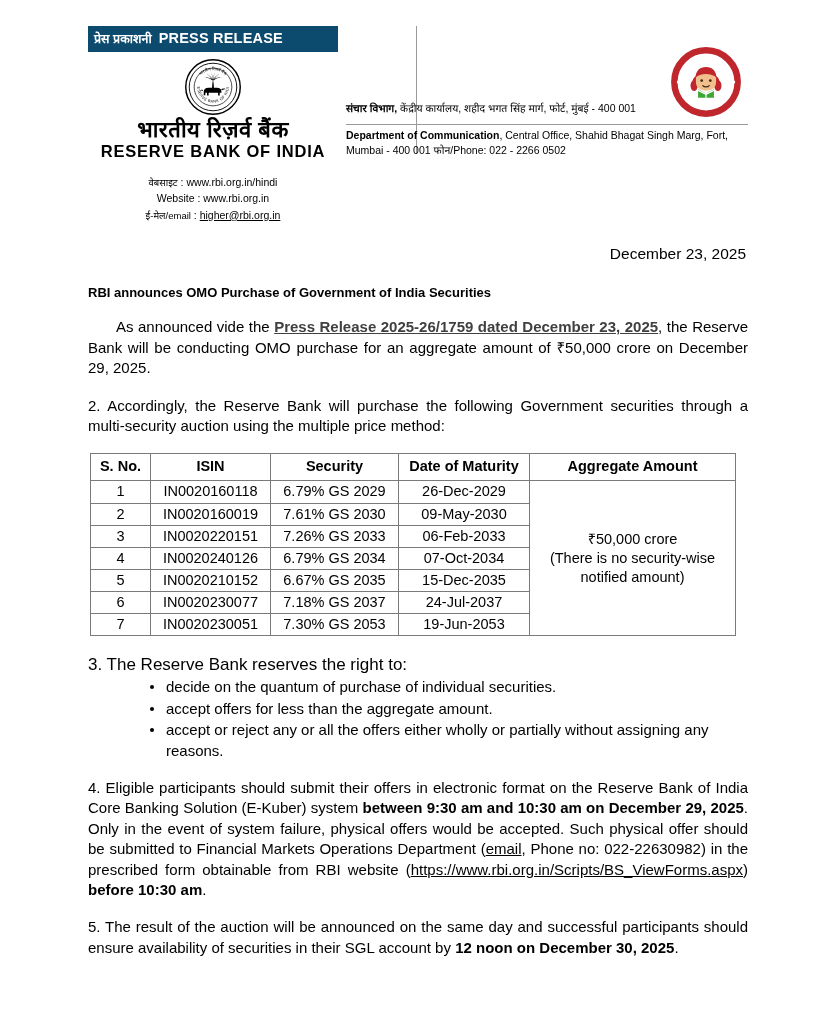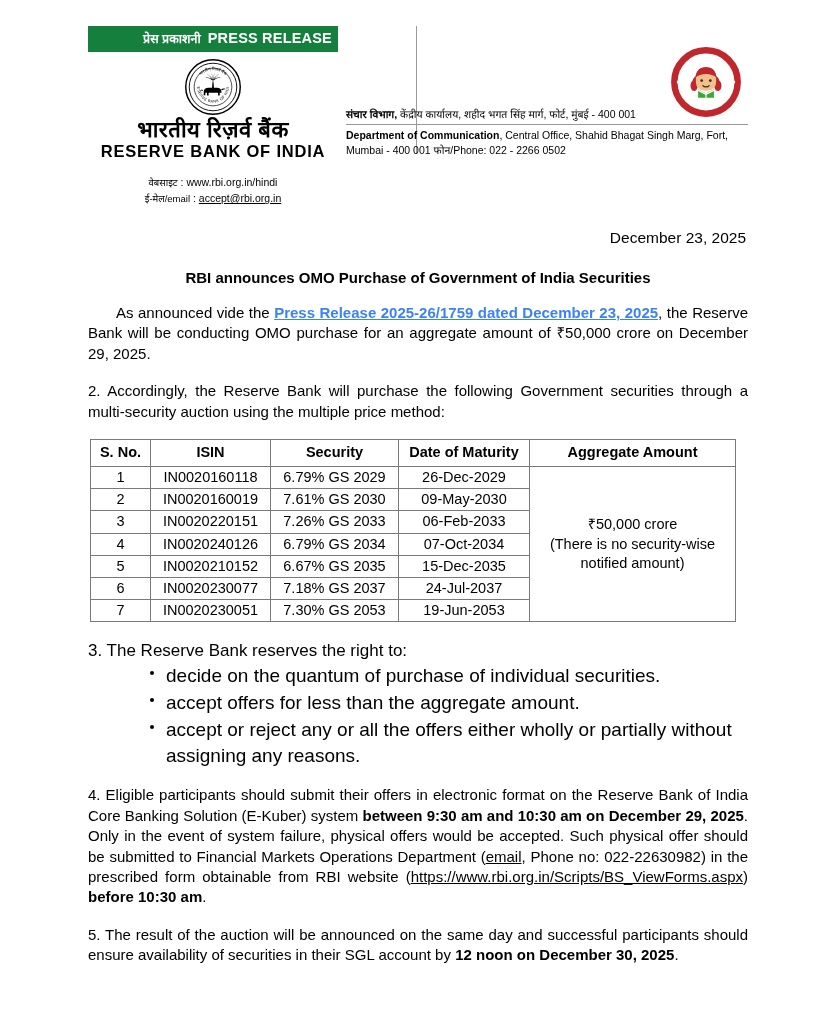--- a/index.html
+++ b/index.html
@@ -30,29 +30,29 @@
     display: flex;
     align-items: flex-start;
     padding-top: 26px;
   }
   .header-left {
     width: 250px;
     flex: 0 0 250px;
     text-align: center;
   }
   .pr-banner {
-    background: #15803d;
+    background: #0c4a6e;
     color: #ffffff;
     font-weight: bold;
     font-size: 14.5px;
     line-height: 1.0;
     padding: 5px 6px 6px 6px;
     letter-spacing: 0.2px;
     white-space: nowrap;
-    text-align: right;
+    text-align: left;
   }
   .pr-banner .hi {
     font-size: 12.5px;
     font-weight: bold;
     margin-right: 7px;
     letter-spacing: 0px;
   }
 
   .emblem-wrap {
     margin-top: 6px;
@@ -105,21 +105,21 @@
 
   .dept-block {
     position: absolute;
     left: 8px;
     right: 0;
     bottom: -2px;
   }
   .dept-hi {
     font-size: 10.5px;
     line-height: 1.3;
-    padding-bottom: 3px;
+    padding-bottom: 9px;
     border-bottom: 1px solid #9a9a9a;
   }
   .dept-hi b { font-weight: bold; }
   .dept-en {
     font-size: 10.5px;
     line-height: 1.42;
     padding-top: 3px;
   }
   .dept-en b { font-weight: bold; }
 
@@ -134,34 +134,34 @@
   }
 
   
   .date-line {
     text-align: right;
     font-size: 15.5px;
     margin-top: 22px;
     padding-right: 2px;
   }
   .doc-title {
-    text-align: center;
-    font-size: 15px;
+    text-align: left;
+    font-size: 13px;
     font-weight: bold;
     margin-top: 22px;
   }
   p.para {
     font-size: 15px;
     line-height: 1.36;
     text-align: justify;
     margin: 17px 0 0 0;
   }
   p.para.indent { text-indent: 28px; }
   .lnk {
-    color: #3b82f6;
+    color: #404040;
     font-weight: bold;
   }
   .lnk-plain {
     color: #000000;
   }
   b.bold { font-weight: bold; }
 
   
   table.sec-table {
     border-collapse: collapse;
@@ -194,21 +194,21 @@
     padding: 4px 8px;
   }
 
   
   ul.bullets {
     margin: 1px 0 0 0;
     padding-left: 62px;
     list-style: none;
   }
   ul.bullets li {
-    font-size: 19px;
+    font-size: 15px;
     line-height: 1.36;
     position: relative;
     padding-left: 16px;
     margin-top: 1px;
   }
   ul.bullets li::before {
     content: "";
     position: absolute;
     left: 0;
     top: 8px;
@@ -274,23 +274,27 @@
 
       <div class="bank-hi">भारतीय रिज़र्व बैंक</div>
       <div class="bank-en">RESERVE BANK OF INDIA</div>
 
       <div class="contact-lines">
         <div>
           <span class="hi-lbl">वेबसाइट</span>
           <span>: www.rbi.org.in/hindi</span>
         </div>
         <div>
+          <span>Website</span>
+          <span>: www.rbi.org.in</span>
+        </div>
+        <div>
           <span class="hi-lbl">ई-मेल/email</span>
           <span>:</span>
-          <a href="#">accept@rbi.org.in</a>
+          <a href="#">higher@rbi.org.in</a>
         </div>
       </div>
     </div>
 
     <div class="header-right">
 
       <div class="beti-logo">
         <svg viewBox="0 0 100 100" width="72" height="72" aria-hidden="true">
           <circle cx="50" cy="50" r="48" fill="#ffffff"></circle>
           <circle cx="50" cy="50" r="44" fill="none" stroke="#c0272d" stroke-width="9"></circle>

